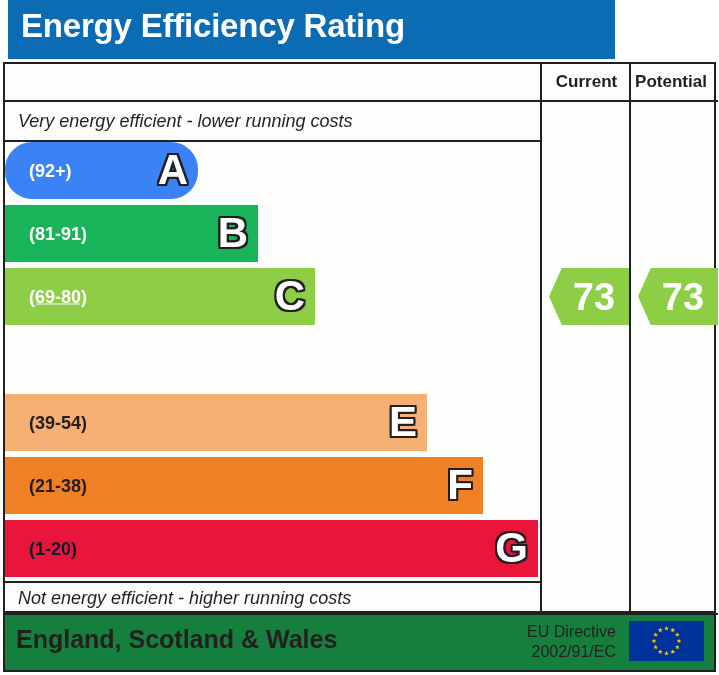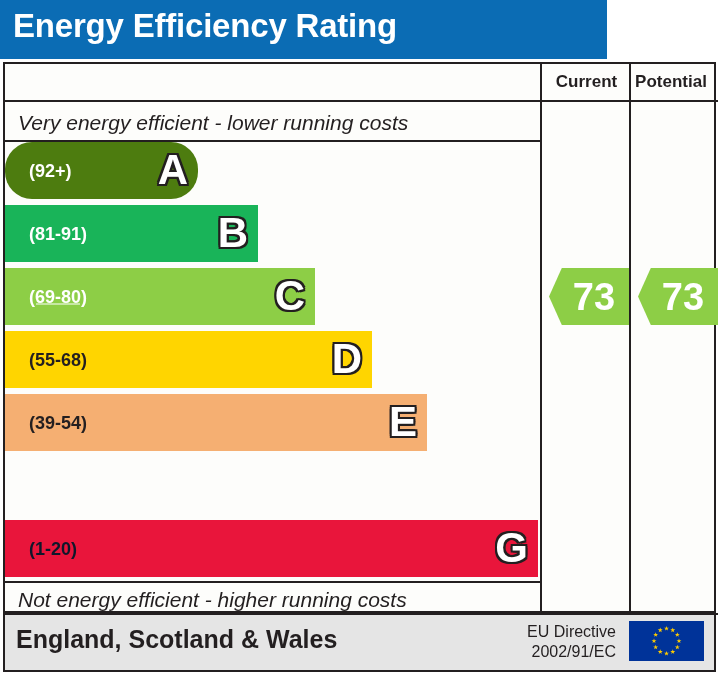--- a/index.html
+++ b/index.html
@@ -15,21 +15,21 @@
     position: relative;
     width: 719px;
     height: 675px;
     background: #ffffff;
     overflow: hidden;
   }
 
   
   .title-bar {
     position: absolute;
-    left: 0;
+    left: 8px;
     top: 0;
     width: 607px;
     height: 59px;
     background: #0b6cb4;
     box-sizing: border-box;
   }
   .title-text {
     position: absolute;
     left: 13px;
     top: 7px;
@@ -83,21 +83,21 @@
     white-space: nowrap;
   }
   .col-head.current   { left: 537px; width: 89px; }
   .col-head.potential { left: 626px; width: 80px; }
 
   
   .caption {
     position: absolute;
     left: 13px;
     font-style: italic;
-    font-size: 21px;
+    font-size: 18px;
     color: #231f20;
     white-space: nowrap;
   }
   .caption.top    { top: 47px; }
   .caption.bottom { top: 524px; }
 
   .caption-rule {
     position: absolute;
     left: 0;
     width: 535px;
@@ -170,21 +170,21 @@
   
   .footer {
     position: absolute;
     left: 3px;
     top: 613px;
     width: 713px;
     height: 59px;
     border: 2px solid #231f20;
     border-top: none;
     box-sizing: border-box;
-    background: #e5e5e5;
+    background: #15803d;
   }
   .footer-region {
     position: absolute;
     left: 11px;
     top: 12px;
     font-size: 25px;
     font-weight: bold;
     color: #231f20;
     white-space: nowrap;
   }
@@ -235,39 +235,39 @@
     <div class="col-head current">Current</div>
     <div class="col-head potential">Potential</div>
 
     <div class="caption top">Very energy efficient - lower running costs</div>
     <div class="caption-rule top"></div>
 
     <div class="caption bottom">Not energy efficient - higher running costs</div>
     <div class="caption-rule bottom"></div>
 
     <div class="bands" id="bands-container">
-        <div class="band" style="top: 0px; width: 193px; background: #4d7c0f; border-radius: 27px;">
+        <div class="band" style="top: 0px; width: 193px; background: #3b82f6; border-radius: 27px;">
           <span class="range" style="color: rgb(255, 255, 255);">(92+)</span>
           <span class="letter">A</span>
         </div>
         <div class="band" style="top: 63px; width: 253px; background: rgb(25, 180, 89);">
           <span class="range" style="color: rgb(255, 255, 255);">(81-91)</span>
           <span class="letter">B</span>
         </div>
         <div class="band" style="top: 126px; width: 310px; background: rgb(141, 206, 70);">
           <span class="range" style="color: rgb(255, 255, 255); text-decoration: underline;">(69-80)</span>
           <span class="letter">C</span>
         </div>
-        <div class="band" style="top: 189px; width: 367px; background: rgb(255, 213, 0);">
-          <span class="range" style="color: rgb(35, 31, 32);">(55-68)</span>
-          <span class="letter">D</span>
-        </div>
         <div class="band" style="top: 252px; width: 422px; background: rgb(245, 175, 114);">
           <span class="range" style="color: rgb(35, 31, 32);">(39-54)</span>
           <span class="letter">E</span>
+        </div>
+        <div class="band" style="top: 315px; width: 478px; background: rgb(239, 128, 35);">
+          <span class="range" style="color: rgb(35, 31, 32);">(21-38)</span>
+          <span class="letter">F</span>
         </div>
         <div class="band" style="top: 378px; width: 533px; background: rgb(233, 21, 59);">
           <span class="range" style="color: #0f172a;">(1-20)</span>
           <span class="letter">G</span>
         </div>
       </div>
 
     <div class="rating current" id="rating-current" style="top: 204px; background: rgb(141, 206, 70);">
       <span class="val">73</span>
     </div>

